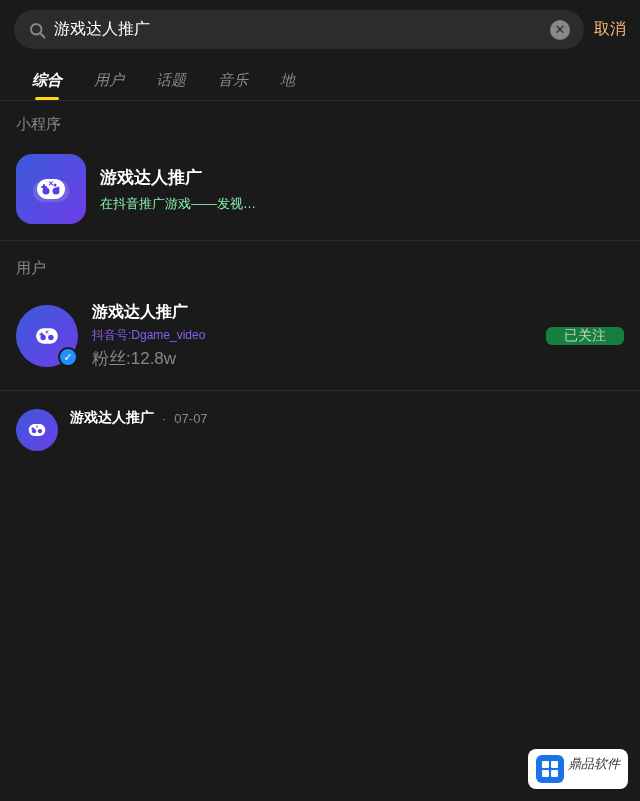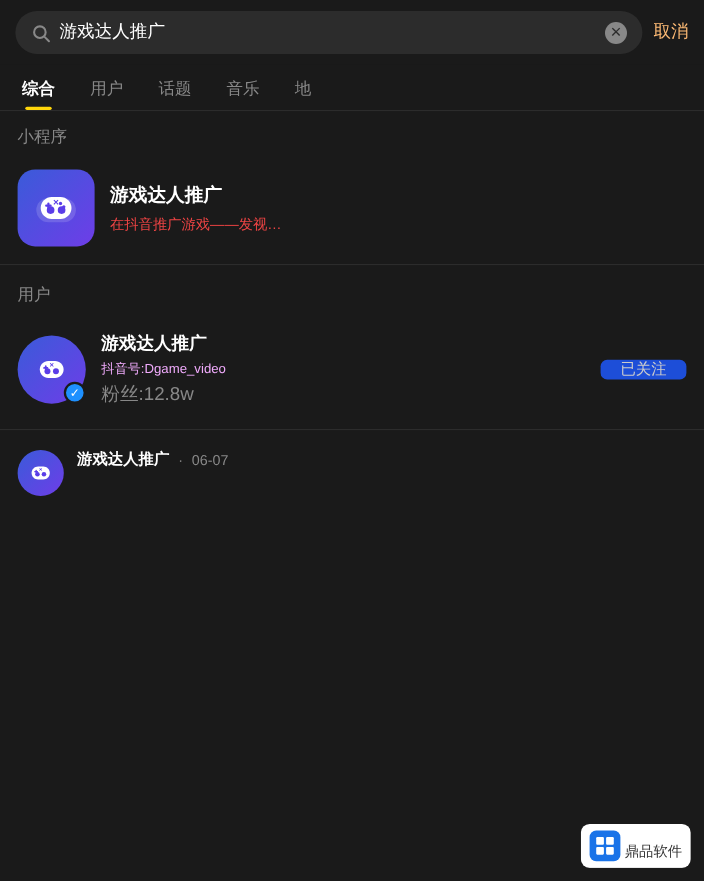--- a/index.html
+++ b/index.html
@@ -61,22 +61,23 @@
       cursor: pointer;
       white-space: nowrap;
       flex-shrink: 0;
     }
 
     
     .tabs {
       display: flex;
       align-items: flex-start;
       border-bottom: 1px solid #2c2c2c;
-      padding: 0 4px;
+      padding: 0 16px;
       overflow: hidden;
+      font-style: italic;
     }
     .tab-item {
       padding: 12px 16px 10px;
       font-size: 15px;
       color: #888;
       cursor: pointer;
       position: relative;
       white-space: nowrap;
     }
     .tab-item.active {
@@ -123,21 +124,21 @@
       flex: 1;
     }
     .mini-program-name {
       font-size: 17px;
       font-weight: 600;
       color: #ffffff;
       margin-bottom: 6px;
     }
     .mini-program-desc {
       font-size: 13px;
-      color: #ef4444;
+      color: #86efac;
     }
 
     
     .divider {
       height: 1px;
       background: #2c2c2c;
       margin: 4px 0;
     }
 
     
@@ -181,29 +182,29 @@
       flex: 1;
     }
     .user-name {
       font-size: 16px;
       font-weight: 600;
       color: #ffffff;
       margin-bottom: 4px;
     }
     .user-id {
       font-size: 12px;
-      color: #f0abfc;
+      color: #8b5cf6;
       margin-bottom: 3px;
     }
     .user-fans {
       font-size: 17px;
       color: #888;
     }
     .follow-btn {
-      background: #1d4ed8;
+      background: #15803d;
       color: #cccccc;
       border: none;
       border-radius: 6px;
       padding: 0 18px;
       font-size: 14px;
       cursor: pointer;
       white-space: nowrap;
     }
 
     
@@ -252,22 +253,23 @@
 
     
     .watermark {
       position: fixed;
       bottom: 12px;
       right: 12px;
       background: white;
       border-radius: 8px;
       padding: 6px 8px;
       display: flex;
-      align-items: flex-end;
+      align-items: flex-start;
       gap: 4px;
+      font-style: italic;
     }
     .watermark-icon {
       width: 28px;
       height: 28px;
       background: #1a73e8;
       border-radius: 6px;
       display: flex;
       align-items: center;
       justify-content: center;
     }
@@ -365,21 +367,21 @@
       <circle cx="27" cy="24" r="3.5" fill="#5a3de8"></circle>
       <rect x="14" y="17" width="2" height="6" rx="1" fill="#5a3de8"></rect>
       <rect x="12" y="19" width="6" height="2" rx="1" fill="#5a3de8"></rect>
       <text x="22" y="19" text-anchor="middle" fill="#5a3de8" font-size="7" font-weight="bold">✕</text>
     </svg>
   </div>
   <div class="post-content">
     <div class="post-header">
       <span class="post-author">游戏达人推广</span>
       <span class="post-date">·</span>
-      <span class="post-date">06-07</span>
+      <span class="post-date">07-07</span>
     </div>
   </div>
 </div>
 
 <div class="watermark">
   <div class="watermark-icon">
     <svg width="20" height="20" viewBox="0 0 20 20" fill="none">
       <rect x="2" y="2" width="7" height="7" rx="1" fill="white"></rect>
       <rect x="11" y="2" width="7" height="7" rx="1" fill="white"></rect>
       <rect x="2" y="11" width="7" height="7" rx="1" fill="white"></rect>

